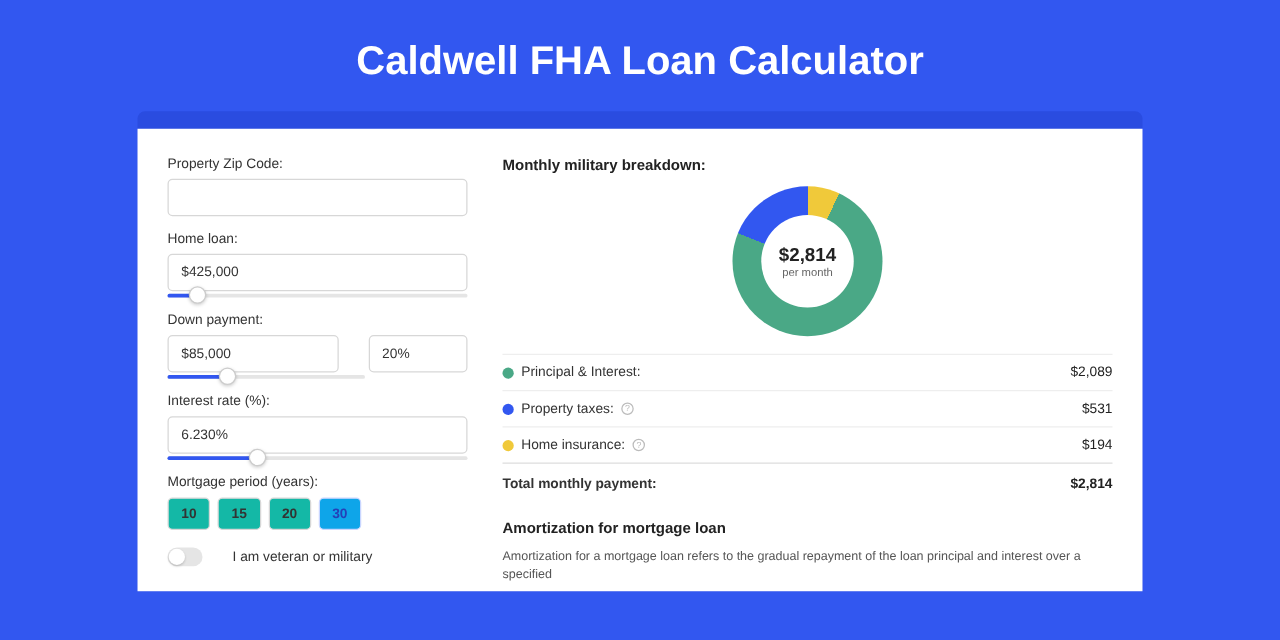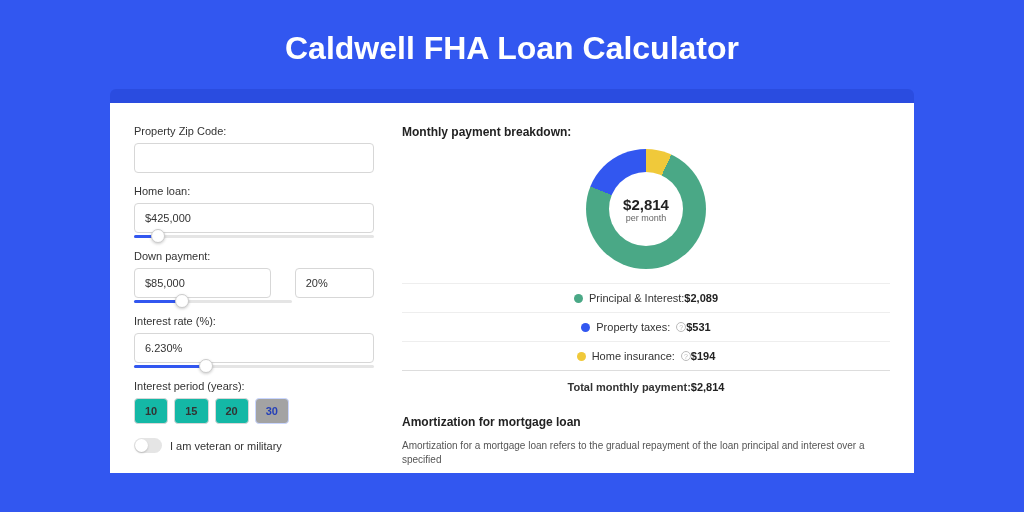--- a/index.html
+++ b/index.html
@@ -85,25 +85,25 @@
     border: 1px solid #d7d7d7;
     border-radius: 4px;
     background: #14b8a6;
     font-size: 11px;
     font-weight: 600;
     color: #333;
     padding: 6px 10px;
     cursor: pointer;
   }
   .period-btn.active {
-    background: #a3a3a3;
+    background: #0ea5e9;
     color: #2540b8;
     border-color: #c9d6ff;
   }
-  .toggle-row { display: flex; align-items: center; gap: 8px; margin-top: 14px; }
+  .toggle-row { display: flex; align-items: center; gap: 24px; margin-top: 14px; }
   .toggle {
     width: 28px; height: 15px;
     background: #e5e5e5;
     border-radius: 10px;
     position: relative;
   }
   .toggle-knob {
     width: 13px; height: 13px;
     background: #fff;
     border-radius: 50%;
@@ -138,33 +138,33 @@
     display: flex;
     flex-direction: column;
     align-items: center;
     justify-content: center;
   }
   .donut-value { font-size: 15px; font-weight: 700; color: #222; }
   .donut-label { font-size: 9px; color: #666; }
   .legend-row {
     display: flex;
     align-items: center;
-    justify-content: center;
+    justify-content: space-between;
     padding: 8px 0;
     border-top: 1px solid #eee;
     font-size: 11px;
     color: #333;
   }
   .legend-row:first-of-type { border-top: 1px solid #eee; }
   .legend-left { display: flex; align-items: center; gap: 6px; }
   .swatch { width: 9px; height: 9px; border-radius: 50%; }
   .s-green { background: #4aa886; }
   .s-blue { background: #3257f0; }
   .s-yellow { background: #f0c93a; }
-  .legend-val { font-size: 11px; font-weight: 700; color: #222; }
+  .legend-val { font-size: 11px; font-weight: 400; color: #222; }
   .legend-row.total { border-top: 1px solid #ddd; font-weight: 700; padding: 10px 0; }
   .legend-row.total .legend-val { font-weight: 700; }
   .info-icon {
     width: 10px; height: 10px;
     border: 1px solid #bbb;
     border-radius: 50%;
     display: inline-flex;
     align-items: center;
     justify-content: center;
     font-size: 7px;
@@ -212,40 +212,40 @@
       <div class="field-group">
         <div class="field-label">Interest rate (%):</div>
         <input class="text-input" value="6.230%" style="">
         <div class="slider-track">
           <div class="slider-fill" style="width:30%"></div>
           <div class="slider-thumb" style="left:30%"></div>
         </div>
       </div>
 
       <div class="field-group">
-        <div class="field-label">Interest period (years):</div>
+        <div class="field-label">Mortgage period (years):</div>
         <div class="period-row">
           <button class="period-btn">10</button>
           <button class="period-btn">15</button>
           <button class="period-btn">20</button>
           <button class="period-btn active">30</button>
         </div>
       </div>
 
       <div class="toggle-row">
         <div class="toggle">
           <div class="toggle-knob"></div>
         </div>
         <div class="toggle-label">I am veteran or military</div>
       </div>
 
     </div>
 
     <div class="right-col">
-      <div class="section-title">Monthly payment breakdown:</div>
+      <div class="section-title">Monthly military breakdown:</div>
 
       <div class="donut-wrap">
         <div class="donut">
           <div class="donut-hole">
             <div class="donut-value">$2,814</div>
             <div class="donut-label">per month</div>
           </div>
         </div>
       </div>
 

